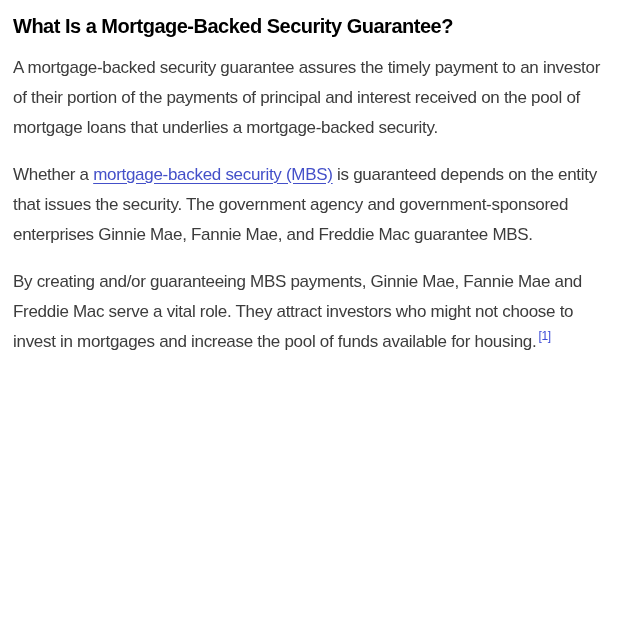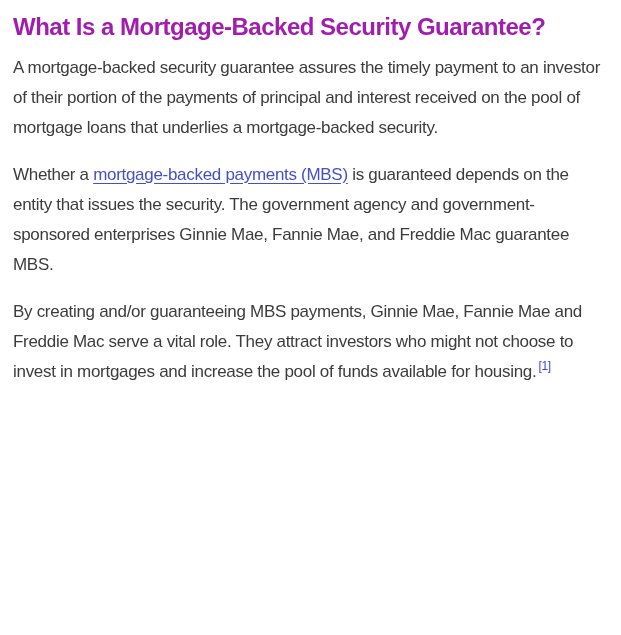--- a/index.html
+++ b/index.html
@@ -7,25 +7,25 @@
     width: 621px;
     height: 635px;
     box-sizing: border-box;
     background: #ffffff;
     padding: 12px 13px 0 13px;
     font-family: "Liberation Sans", sans-serif;
     overflow: hidden;
   }
   .article { max-width: 595px; }
   h1.article-heading {
-    font-size: 24px;
+    font-size: 20px;
     line-height: 29px;
     font-weight: 700;
     letter-spacing: -0.5px;
-    color: #a21caf;
+    color: #000000;
     margin: 0 0 12px 0;
   }
   p.article-paragraph {
     font-size: 17px;
     line-height: 30px;
     letter-spacing: -0.3px;
     color: #3c3c3c;
     margin: 0 0 17px 0;
     max-width: 595px;
   }
@@ -50,18 +50,18 @@
 </head>
 <body>
 
 <article class="article">
 
   <h1 class="article-heading">What Is a Mortgage-Backed Security Guarantee?</h1>
 
   <p class="article-paragraph">A mortgage-backed security guarantee assures the timely payment to an investor of their portion of the payments of principal and interest received on the pool of mortgage loans that underlies a mortgage-backed security.</p>
 
 
-  <p class="article-paragraph"><span>Whether a </span><a href="#" class="inline-link">mortgage-backed payments (MBS)</a><span> is guaranteed depends on the entity that issues the security. The government agency and government-sponsored enterprises Ginnie Mae, Fannie Mae, and Freddie Mac guarantee MBS.</span></p>
+  <p class="article-paragraph"><span>Whether a </span><a href="#" class="inline-link">mortgage-backed security (MBS)</a><span> is guaranteed depends on the entity that issues the security. The government agency and government-sponsored enterprises Ginnie Mae, Fannie Mae, and Freddie Mac guarantee MBS.</span></p>
 
 
   <p class="article-paragraph"><span>By creating and/or guaranteeing MBS payments, Ginnie Mae, Fannie Mae and Freddie Mac serve a vital role. They attract investors who might not choose to invest in mortgages and increase the pool of funds available for housing.</span><sup class="footnote-ref"><a href="#">[1]</a></sup></p>
 
 </article>
 
 </body></html>

